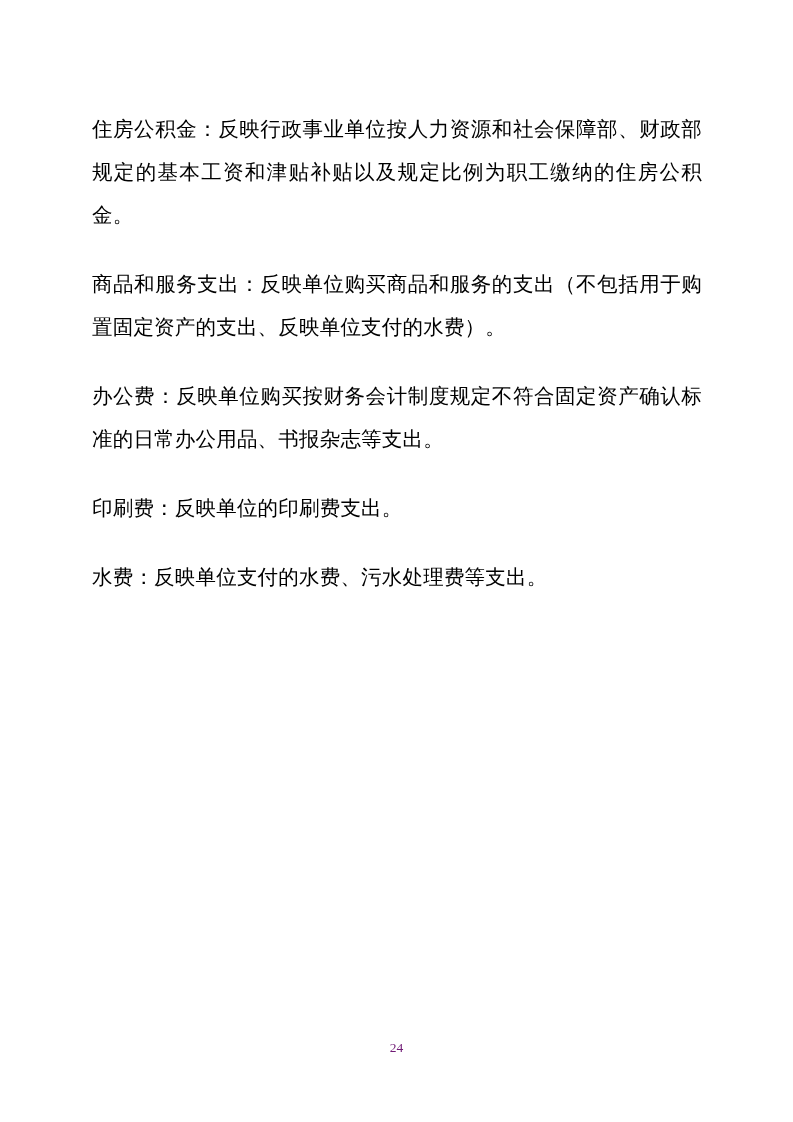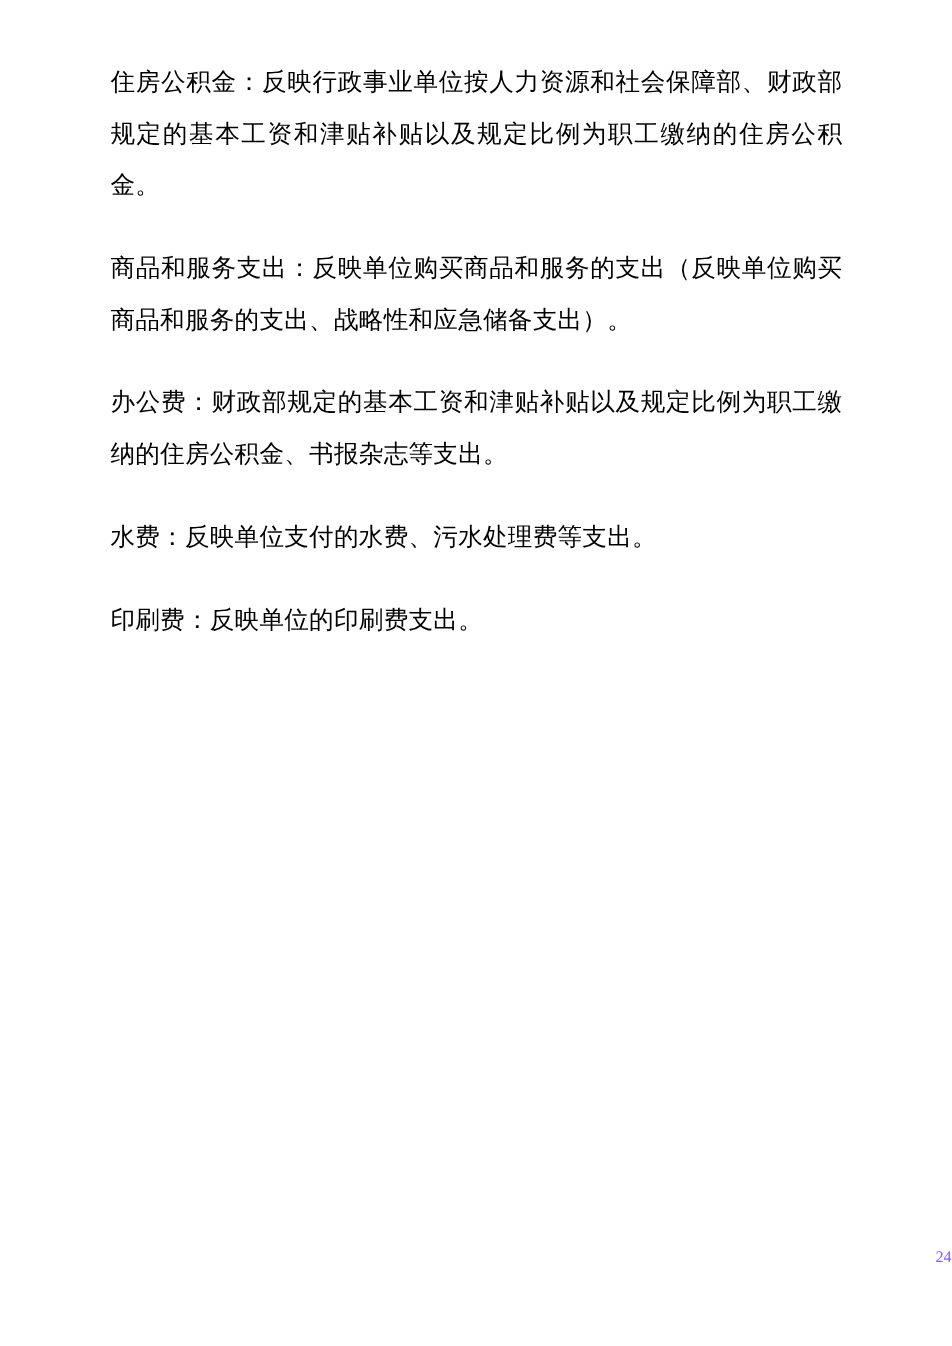--- a/index.html
+++ b/index.html
@@ -13,52 +13,52 @@
     font-family: "Liberation Serif", "DejaVu Serif", serif;
     color: #000000;
     position: relative;
     overflow: hidden;
   }
   .page {
     position: relative;
     width: 793px;
     height: 1122px;
     box-sizing: border-box;
-    padding: 48px 92px 0 92px;
+    padding: 108px 92px 0 92px;
   }
   .doc-body {
     width: 610px;
   }
   .para {
     font-size: 20.5px;
     line-height: 43px;
     text-align: justify;
     text-justify: inter-ideograph;
     margin: 0 0 26px 0;
     letter-spacing: 0.2px;
   }
   .para:last-of-type {
     margin-bottom: 0;
   }
   .page-number {
     position: absolute;
     left: 0;
     right: 0;
     bottom: 66px;
-    text-align: right;
+    text-align: center;
     font-size: 13.5px;
     font-family: "Liberation Serif", "DejaVu Serif", serif;
-    color: #8b5cf6;
+    color: #701a75;
   }
 </style>
 </head>
 <body>
 
 <div class="page">
   <div class="doc-body">
     <p class="para">住房公积金：反映行政事业单位按人力资源和社会保障部、财政部规定的基本工资和津贴补贴以及规定比例为职工缴纳的住房公积金。</p>
-    <p class="para">商品和服务支出：反映单位购买商品和服务的支出（反映单位购买商品和服务的支出、战略性和应急储备支出）。</p>
-    <p class="para">办公费：财政部规定的基本工资和津贴补贴以及规定比例为职工缴纳的住房公积金、书报杂志等支出。</p>
+    <p class="para">商品和服务支出：反映单位购买商品和服务的支出（不包括用于购置固定资产的支出、反映单位支付的水费）。</p>
+    <p class="para">办公费：反映单位购买按财务会计制度规定不符合固定资产确认标准的日常办公用品、书报杂志等支出。</p>
+    <p class="para">印刷费：反映单位的印刷费支出。</p>
     <p class="para">水费：反映单位支付的水费、污水处理费等支出。</p>
-    <p class="para">印刷费：反映单位的印刷费支出。</p>
   </div>
   <div class="page-number">24</div>
 </div>
 
 </body></html>

